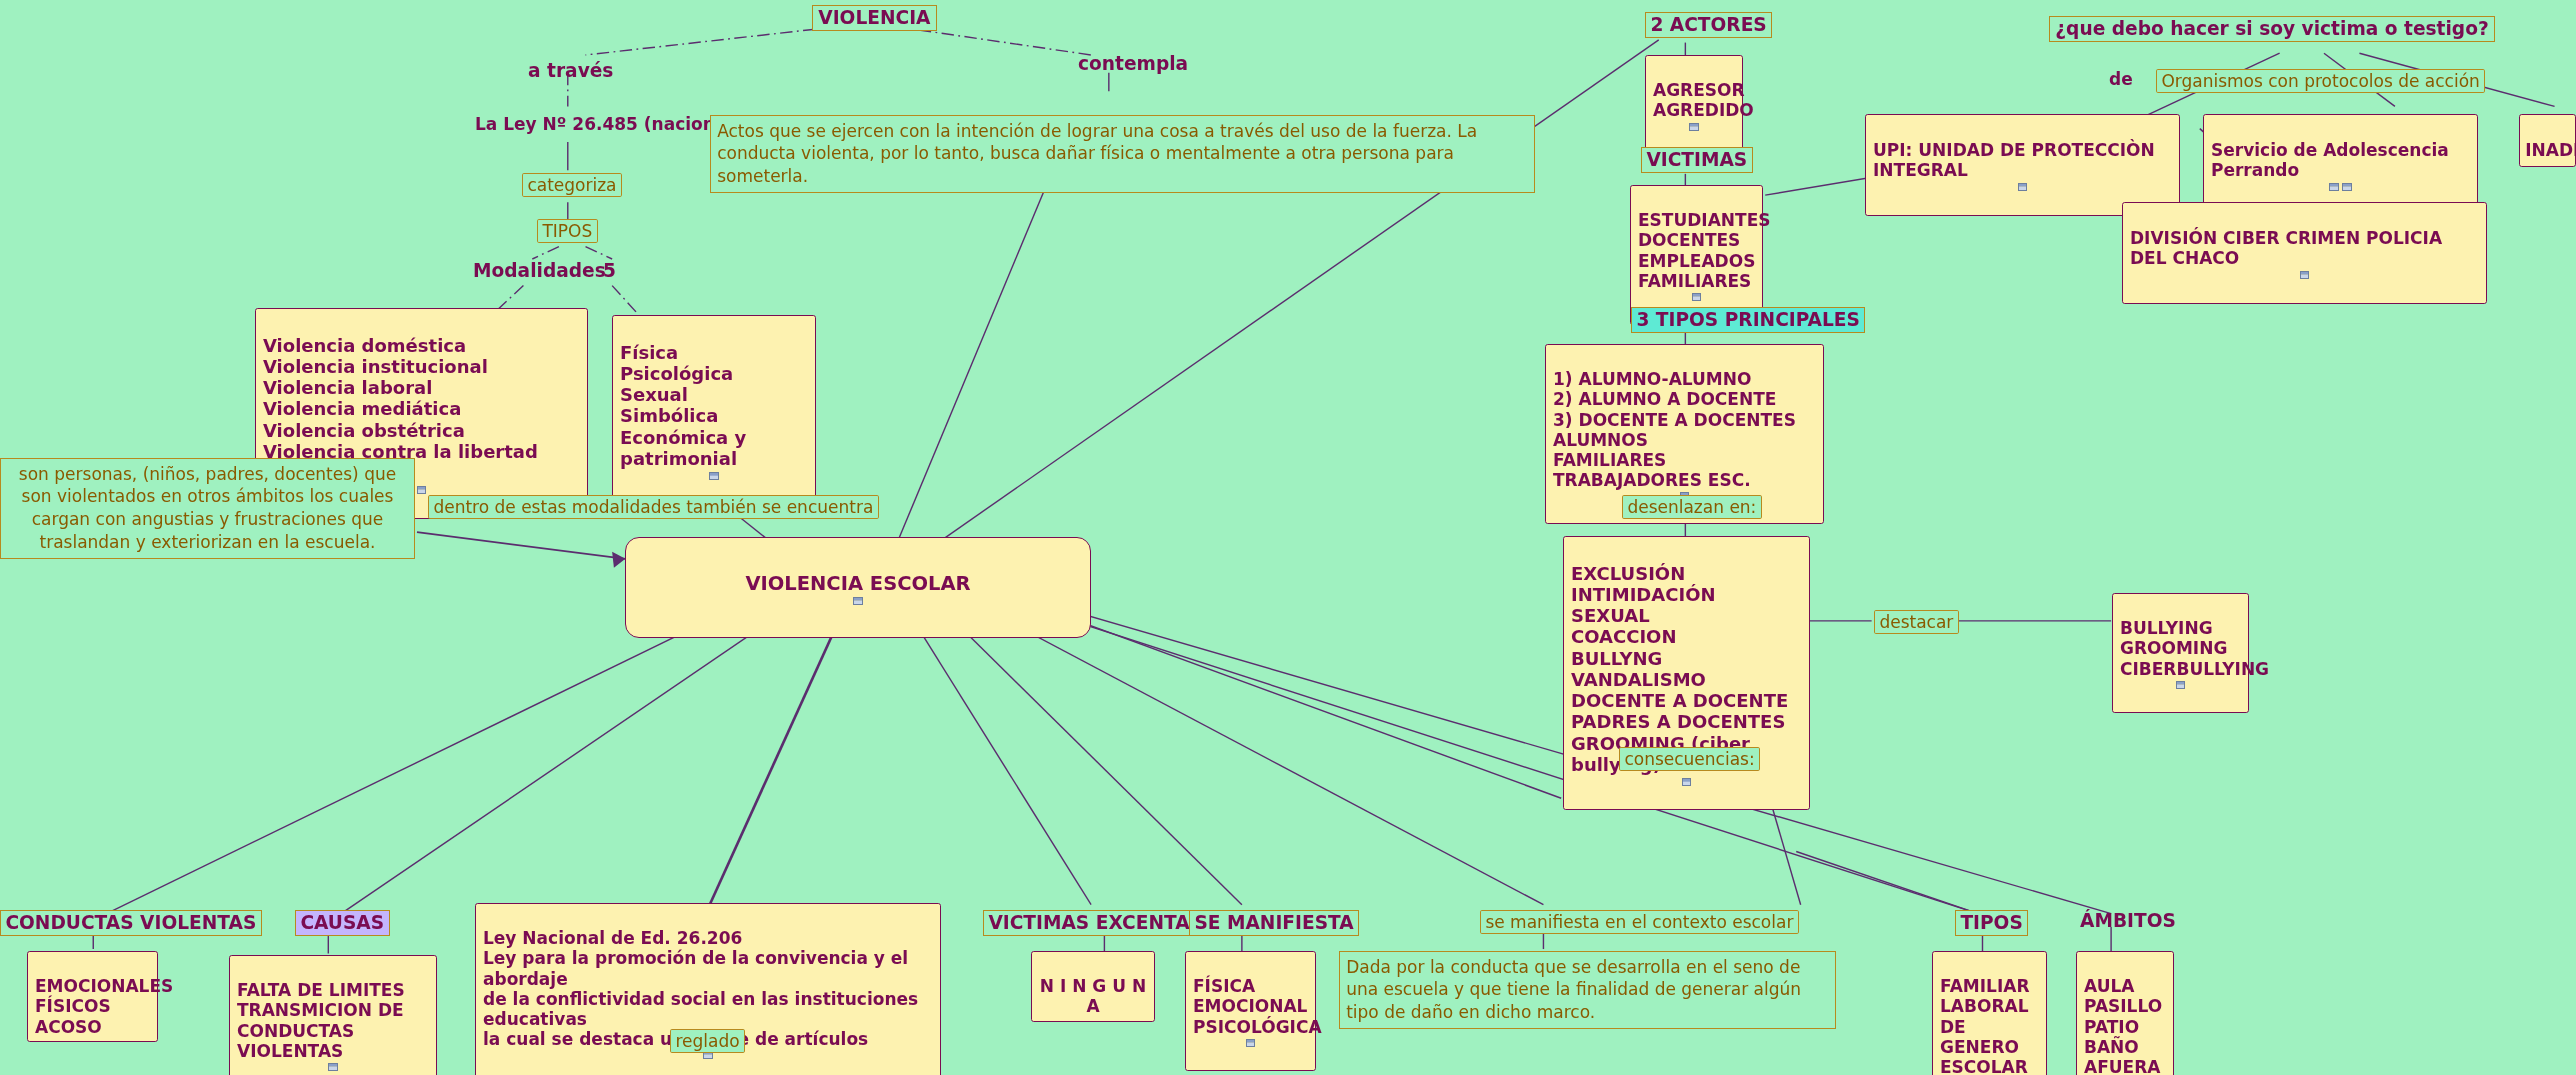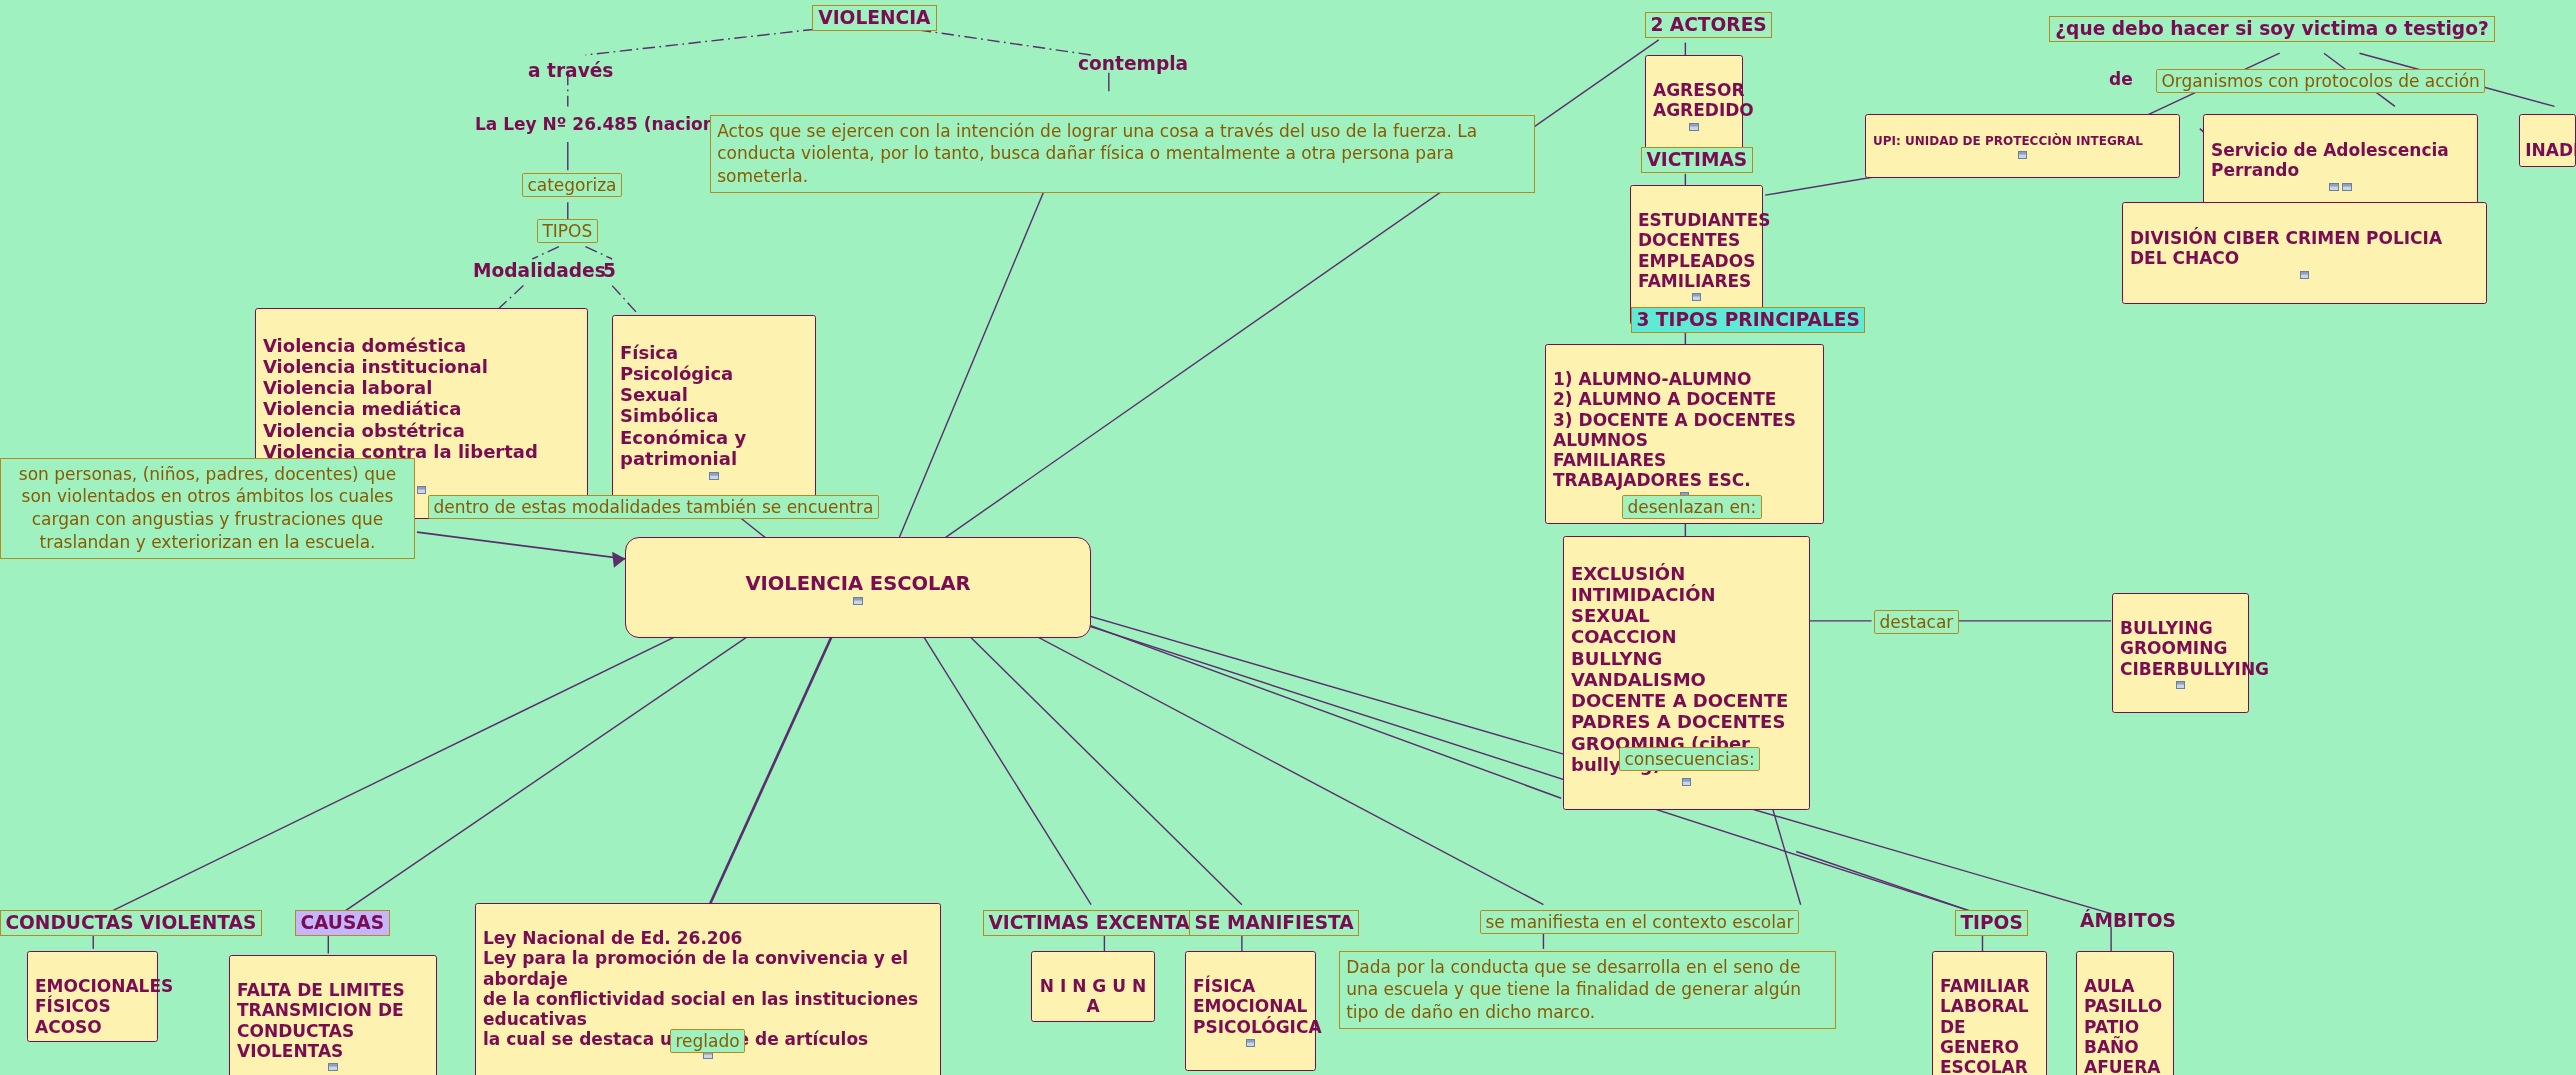--- a/index.html
+++ b/index.html
@@ -259,21 +259,21 @@
 
   <div class="node lbl" style="left:1619px;top:747px;">consecuencias:</div>
 
 
   <div class="node plainlabel" style="left:2049px;top:16px;border:0.9px solid #b78a1e;background:#9ff1c0;padding:0.9px 5.3px;">¿que debo hacer si soy victima o testigo?</div>
 
   <div class="node plainlabel" style="left:2109px;top:69px;font-size:17px;">de</div>
 
   <div class="node lbl" style="left:2156px;top:69px;">Organismos con protocolos de acción</div>
 
-  <div class="node box" style="left:1865px;top:114px;width:315px;font-size:12px;padding:5.3px 7px;">
+  <div class="node box" style="left:1865px;top:114px;width:315px;font-size:17px;padding:5.3px 7px;">
     <span>UPI: UNIDAD DE PROTECCIÒN INTEGRAL</span>
     <span class="smallicon"></span>
   </div>
 
   <div class="node box" style="left:2203px;top:114px;width:275px;font-size:17px;padding:5.3px 7px;">
     <span>Servicio de Adolescencia Perrando</span>
     <span class="iconrow"><span class="smallicon"></span><span class="smallicon"></span></span>
   </div>
 
   <div class="node box" style="left:2519px;top:114px;width:57px;font-size:17px;padding:5.3px 5.3px;">

